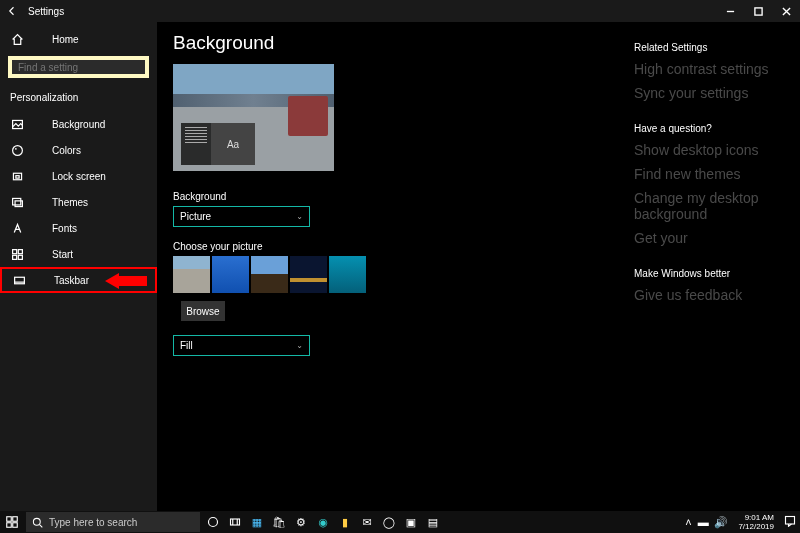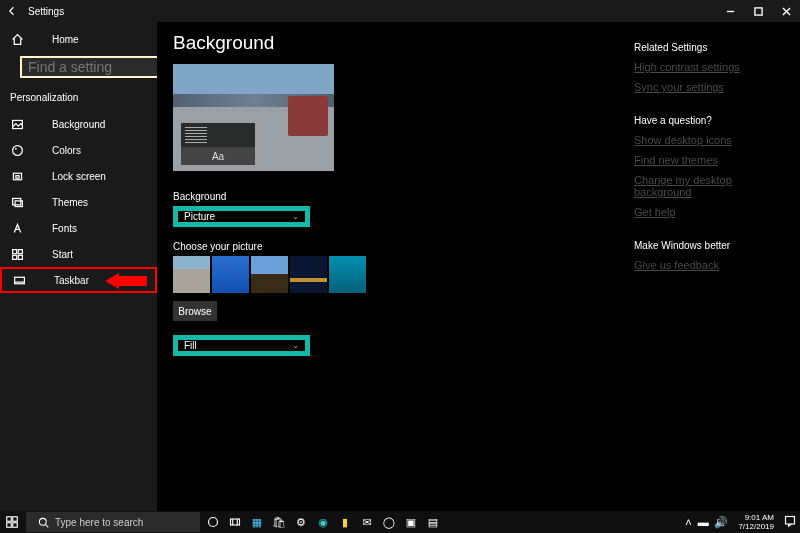--- a/index.html
+++ b/index.html
@@ -13,64 +13,64 @@
   .winbtn { width:28px; height:22px; display:flex;align-items:center;justify-content:center; color:#fff;}
   .winbtn svg { width:9px; height:9px; }
 
   .app { display:flex; height: 489px; }
 
   
   .sidebar { width: 157px; background:#1a1a1a; display:flex; flex-direction:column; padding-top:4px;}
   .sb-item { display:flex; align-items:center; height:26px; padding:0 10px; gap:28px; color:#fff; font-size:10px;}
   .sb-item .icon { width:14px; display:flex; align-items:center; justify-content:center; }
   .search-wrap { padding:4px 8px 8px; }
-  .search { width:100%; height:22px; background:#2b2b2b; border:2px solid #fef9c3; color:#888; font-size:14px; padding:0 6px;margin-left:12px; }
+  .search { width:100%; height:22px; background:#2b2b2b; border:4px solid #fef9c3; color:#888; font-size:10px; padding:0 6px; }
   .sb-header { font-size:10px; padding:6px 10px 8px; color:#fff; }
   .sb-item.highlight { border:2px solid #ff0000; background:#1a1a1a; position:relative; }
   .arrow { position:absolute; right:8px; top:4px; }
   .arrow-shape { display:flex; align-items:center; }
   .arrow-head { width:0;height:0;border-top:8px solid transparent;border-bottom:8px solid transparent;border-right:14px solid #ff0000;}
   .arrow-body { width:28px; height:10px; background:#ff0000;}
 
   
   .main { flex:1; background:#000; padding:10px 16px 0; display:flex; }
   .main-left { flex:1; }
   .main h1 { font-size:19px; font-weight:400; margin-bottom:10px; }
   .preview { width:161px; height:107px; background:linear-gradient(#7fa6c4 0 40%, #9aa0a4 40% 100%); position:relative; margin-bottom:20px; overflow:hidden;}
   .preview .city { position:absolute; top:28%; left:0; right:0; height:12%; background:linear-gradient(90deg,#506070,#708090,#506070);}
   .preview .train { position:absolute; top:30%; right:6px; width:40px; height:40px; background:#8b3a3a; border-radius:2px;}
-  .preview .win { position:absolute; bottom:6px; left:8px; width:74px; height:42px; background:rgba(30,30,30,.9); display:flex;flex-direction:column; }
+  .preview .win { position:absolute; bottom:6px; left:8px; width:74px; height:42px; background:rgba(30,30,30,.9); display:flex; }
   .preview .win .lines { width:30px; padding:4px; display:flex; flex-direction:column; gap:2px;}
   .preview .win .lines span{height:1px;background:#aaa;}
   .preview .win .aa { flex:1; display:flex; align-items:center; justify-content:center; font-size:10px; background:#444; color:#ddd;}
 
   .label { font-size:10px; color:#fff; margin-bottom:4px; }
   .section { margin-bottom:14px; }
-  .dropdown { width:137px; height:21px; background:#000; border:5px solid #14b8a6; color:#fff; font-size:10px; padding:0 6px; display:flex; align-items:center; justify-content:space-between;}
+  .dropdown { width:137px; height:21px; background:#000; border:1px solid #14b8a6; color:#fff; font-size:10px; padding:0 6px; display:flex; align-items:center; justify-content:space-between;}
   .dropdown .chev { font-size:8px; color:#aaa;}
 
   .thumbs { display:flex; gap:2px; margin-bottom:8px;}
   .thumb { width:37px; height:37px; }
   .t1{background:linear-gradient(#8fb4d0 0 35%,#a8a49a 35% 100%);}
   .t2{background:linear-gradient(#2a6fd0,#1050b0);}
   .t3{background:linear-gradient(#6aa0d8 0 50%,#3a2a18 50% 100%);}
   .t4{background:linear-gradient(#0a1530 0 60%,#c09030 60% 70%,#0a1530 70% 100%);}
   .t5{background:linear-gradient(#0590b0,#04607a);}
-  .browse { width:44px; height:20px; background:#333; border:none; color:#fff; font-size:10px;}
+  .browse { width:44px; height:20px; background:#333; border:none; color:#fff; font-size:10px;margin-left:8px;}
 
   
   .rightpanel { width:150px; padding:10px 6px 8px 0; font-size:10px; }
   .rp-head { color:#fff; margin-bottom:8px; font-size:10px;}
-  .rp-link { color:#4a4a4a; margin-bottom:8px; font-size:11px;text-decoration:underline;}
+  .rp-link { color:#4a4a4a; margin-bottom:8px; font-size:14px;}
   .rp-group { margin-bottom:22px; }
 
   
   .taskbar { position:absolute; bottom:0; left:0; right:0; height:22px; background:#101010; display:flex; align-items:center; }
   .tb-start { width:24px; height:22px; display:flex;align-items:center;justify-content:center;}
-  .tb-search { height:20px; width:174px; background:#2b2b2b; display:flex; align-items:center; padding:0 12px; gap:6px; color:#ccc; font-size:10px; margin:0 2px;}
+  .tb-search { height:20px; width:174px; background:#2b2b2b; display:flex; align-items:center; padding:0 6px; gap:6px; color:#ccc; font-size:10px; margin:0 2px;}
   .tb-icons { display:flex; align-items:center; height:100%; }
   .tb-icon { width:22px; height:22px; display:flex; align-items:center; justify-content:center; color:#fff;}
   .tb-spacer{flex:1;}
   .tray { display:flex; align-items:center; gap:6px; padding-right:4px; color:#fff;}
   .clock { text-align:right; font-size:8px; line-height:9px; padding:0 4px;}
 
   svg { stroke:#fff; fill:none; stroke-width:1.5; }
 </style>
 </head>
 <body>
@@ -240,21 +240,21 @@
       <div class="rp-group">
         <div class="rp-head">Related Settings</div>
         <div class="rp-link">High contrast settings</div>
         <div class="rp-link">Sync your settings</div>
       </div>
       <div class="rp-group">
         <div class="rp-head">Have a question?</div>
         <div class="rp-link">Show desktop icons</div>
         <div class="rp-link">Find new themes</div>
         <div class="rp-link">Change my desktop background</div>
-        <div class="rp-link">Get help</div>
+        <div class="rp-link">Get your</div>
       </div>
       <div class="rp-group">
         <div class="rp-head">Make Windows better</div>
         <div class="rp-link">Give us feedback</div>
       </div>
     </div>
   </div>
 </div>
 
 <div class="taskbar">

